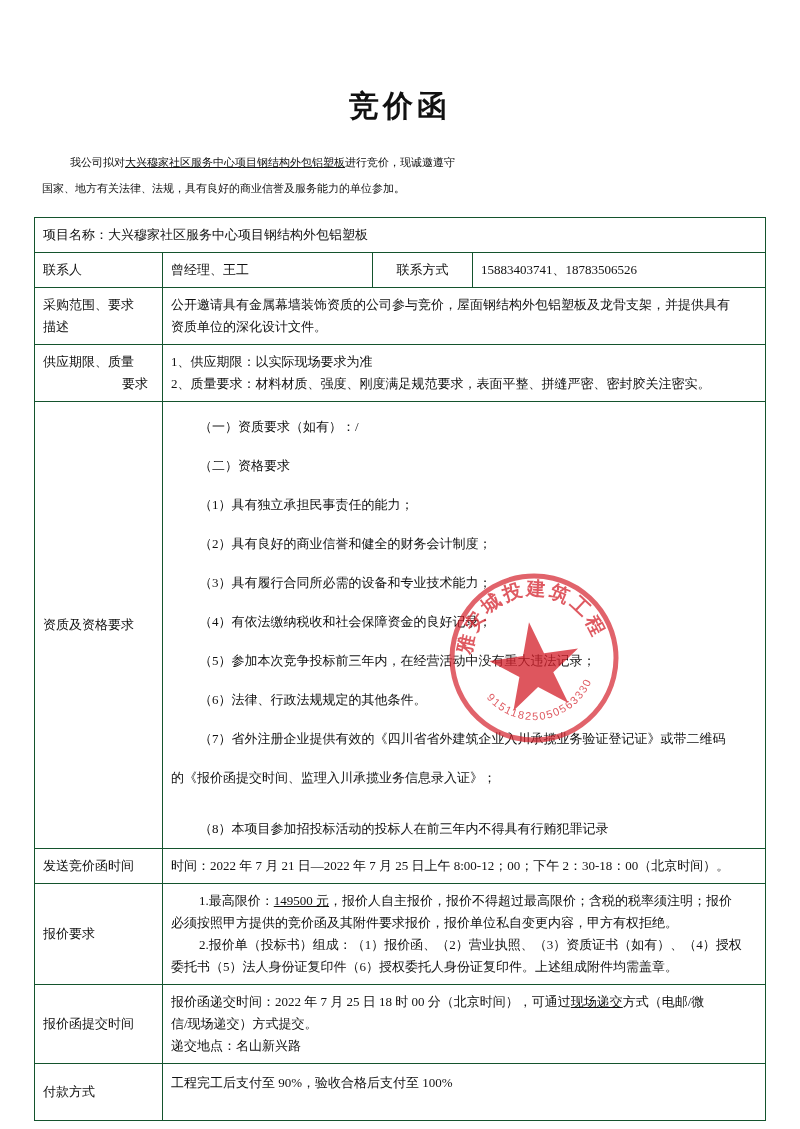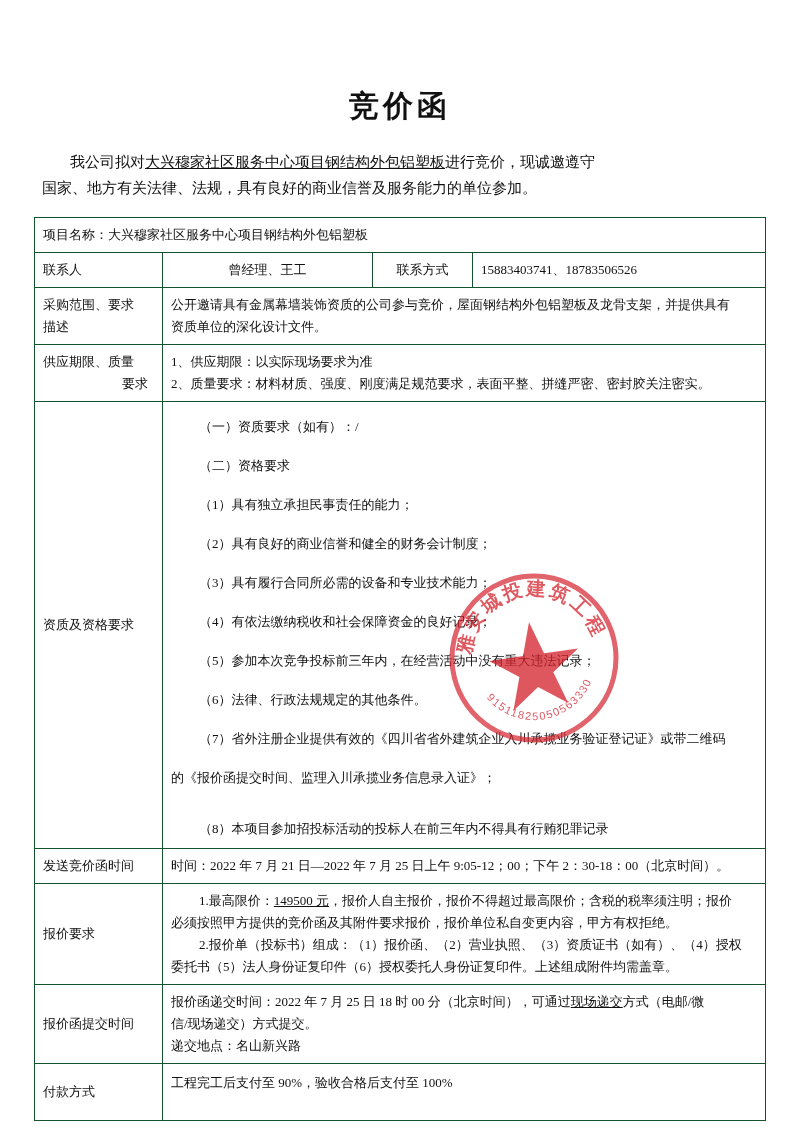--- a/index.html
+++ b/index.html
@@ -25,21 +25,21 @@
   .doc-title {
     text-align: center;
     font-size: 30px;
     font-weight: bold;
     letter-spacing: 4px;
     margin-top: 86px;
     margin-bottom: 22px;
     font-family: "Liberation Serif", "DejaVu Serif", serif;
   }
   .intro {
-    font-size: 15px;
+    font-size: 11px;
     line-height: 26px;
     text-align: justify;
     margin: 16px 8px 16px 8px;
     text-indent: 0;
   }
   .intro .first-line {
     display: block;
     text-indent: 28px;
   }
   .u {
@@ -135,21 +135,21 @@
       <td class="label" colspan="4" style="width:auto;">
         <span style="display:inline-block;">项目名称：</span><span style="display:inline-block;">大兴穆家社区服务中心项目钢结构外包铝塑板</span>
       </td>
     </tr>
 
 
     <tr>
       <td class="label center-v">
         <span>联系人</span>
       </td>
-      <td style="vertical-align:middle;text-align:center;">
+      <td style="vertical-align:middle;">
         <span>曾经理、王工</span>
       </td>
       <td style="vertical-align:middle; text-align:center;">
         <span>联系方式</span>
       </td>
       <td style="vertical-align:middle;">
         <span>15883403741、18783506526</span>
       </td>
     </tr>
 
@@ -192,21 +192,21 @@
         <p class="noindent">的《报价函提交时间、监理入川承揽业务信息录入证》；</p>
         <p style="margin-bottom:2px;margin-top:29px;">（8）本项目参加招投标活动的投标人在前三年内不得具有行贿犯罪记录</p>
       </td>
     </tr>
 
     <tr>
       <td class="label center-v">
         <span>发送竞价函时间</span>
       </td>
       <td colspan="3" style="vertical-align:middle;">
-        <span>时间：2022 年 7 月 21 日—2022 年 7 月 25 日上午 9:05-12；00；下午 2：30-18：00（北京时间）。</span>
+        <span>时间：2022 年 7 月 21 日—2022 年 7 月 25 日上午 8:00-12；00；下午 2：30-18：00（北京时间）。</span>
       </td>
     </tr>
 
     <tr>
       <td class="label label-mid">
         <span>报价要求</span>
       </td>
       <td colspan="3">
         <span class="cell-val indent1"><span>1.最高限价：</span><span class="num-underline">149500 元</span><span>，报价人自主报价，报价不得超过最高限价；含税的税率须注明；报价</span></span>
         <span class="cell-val">必须按照甲方提供的竞价函及其附件要求报价，报价单位私自变更内容，甲方有权拒绝。</span>

